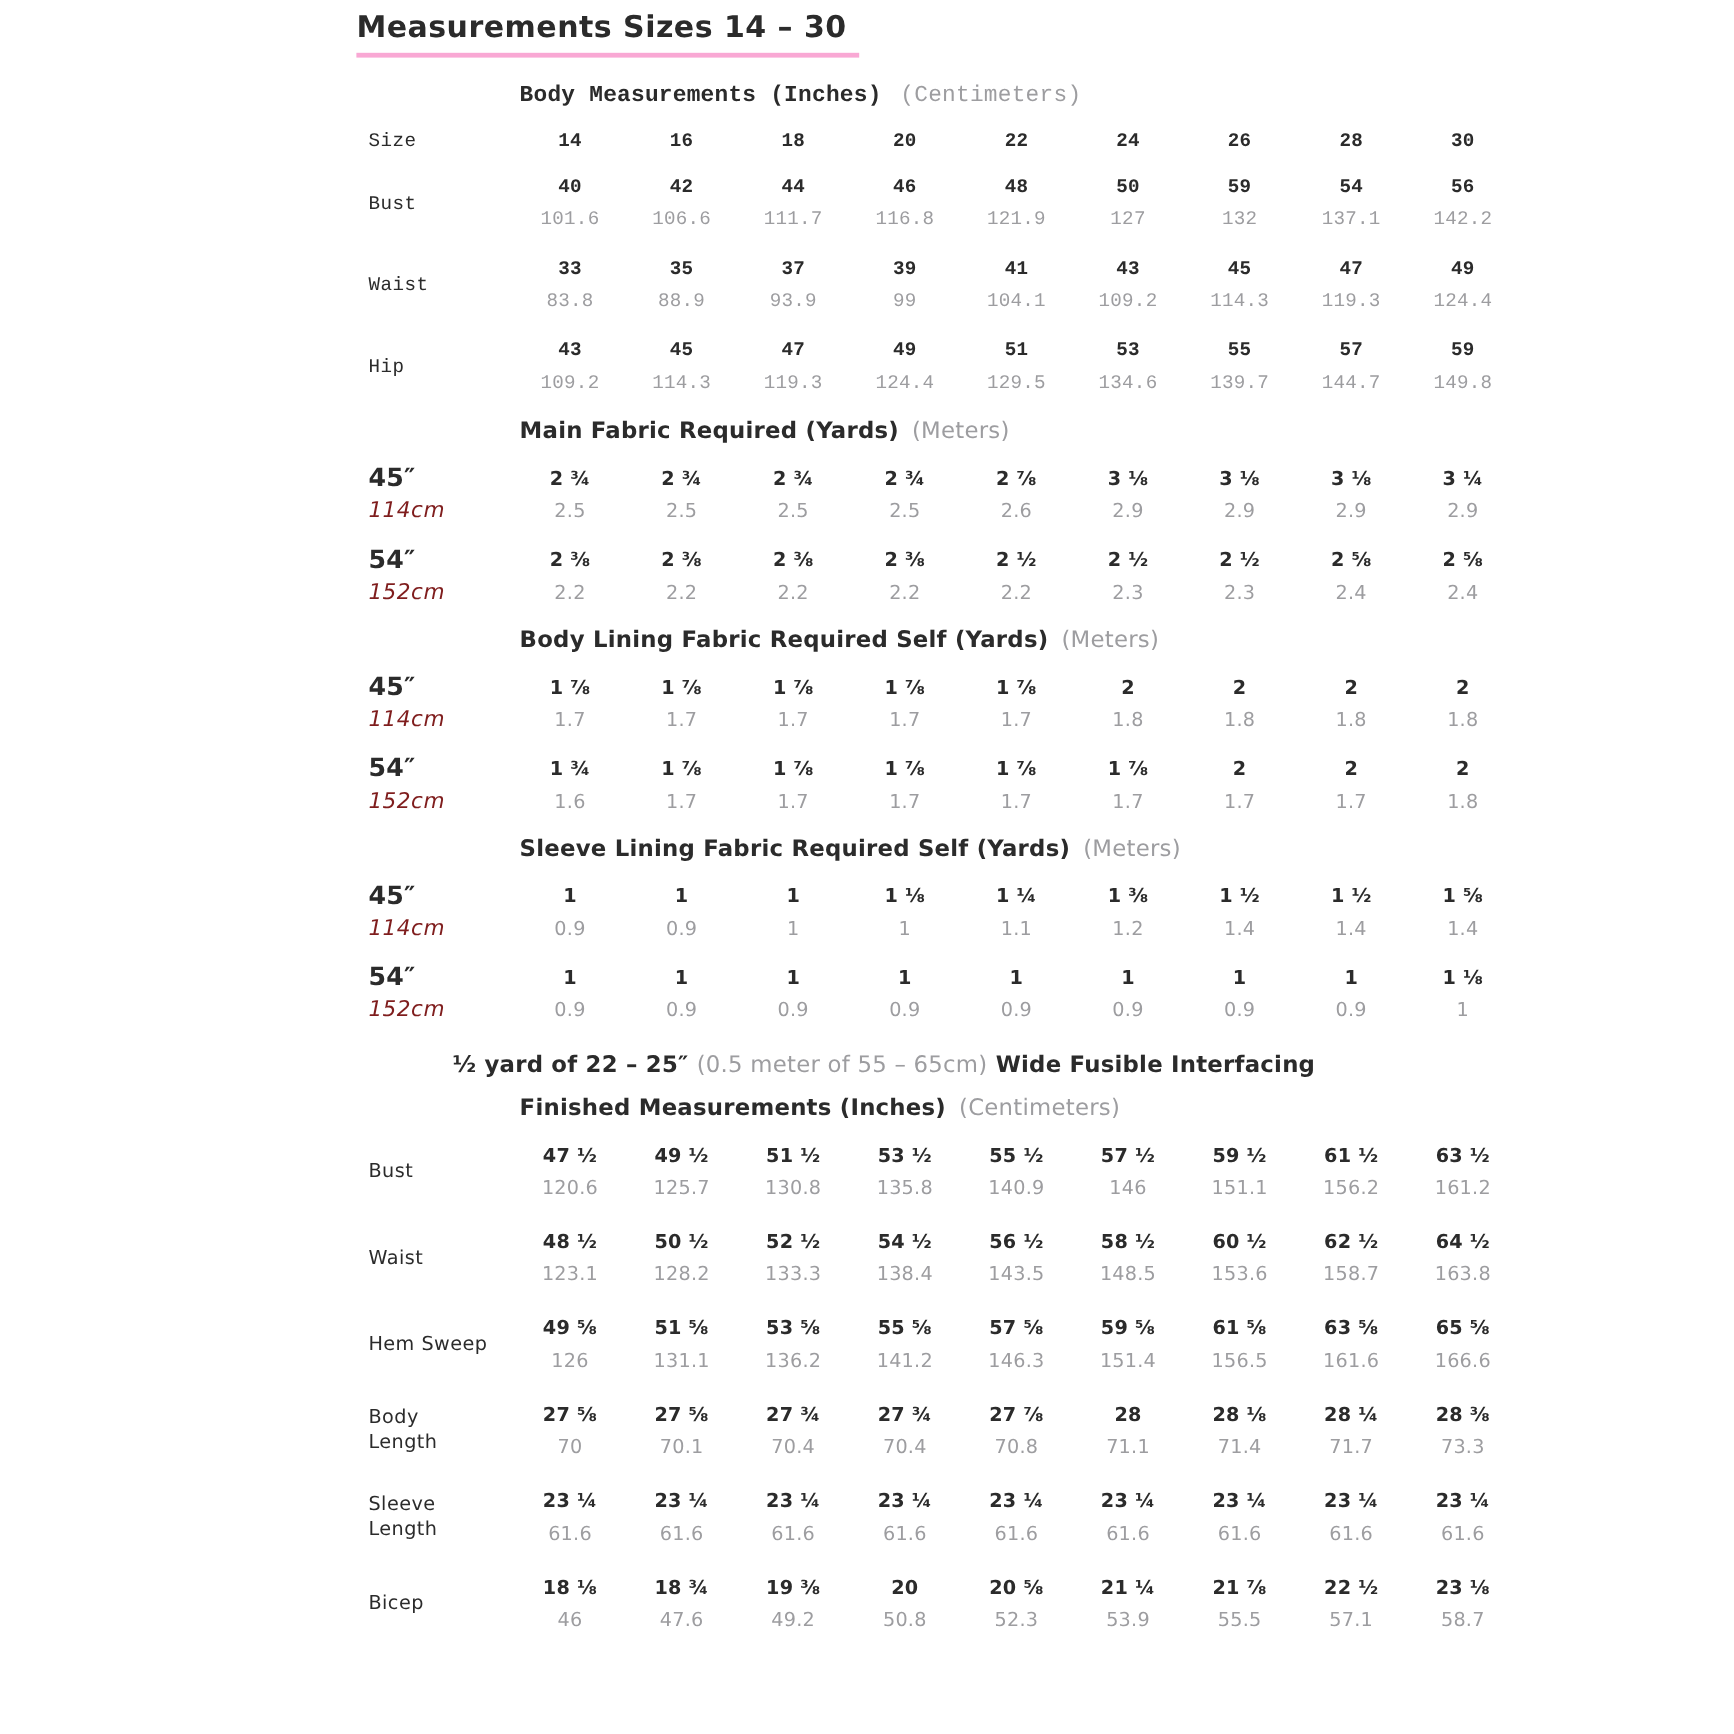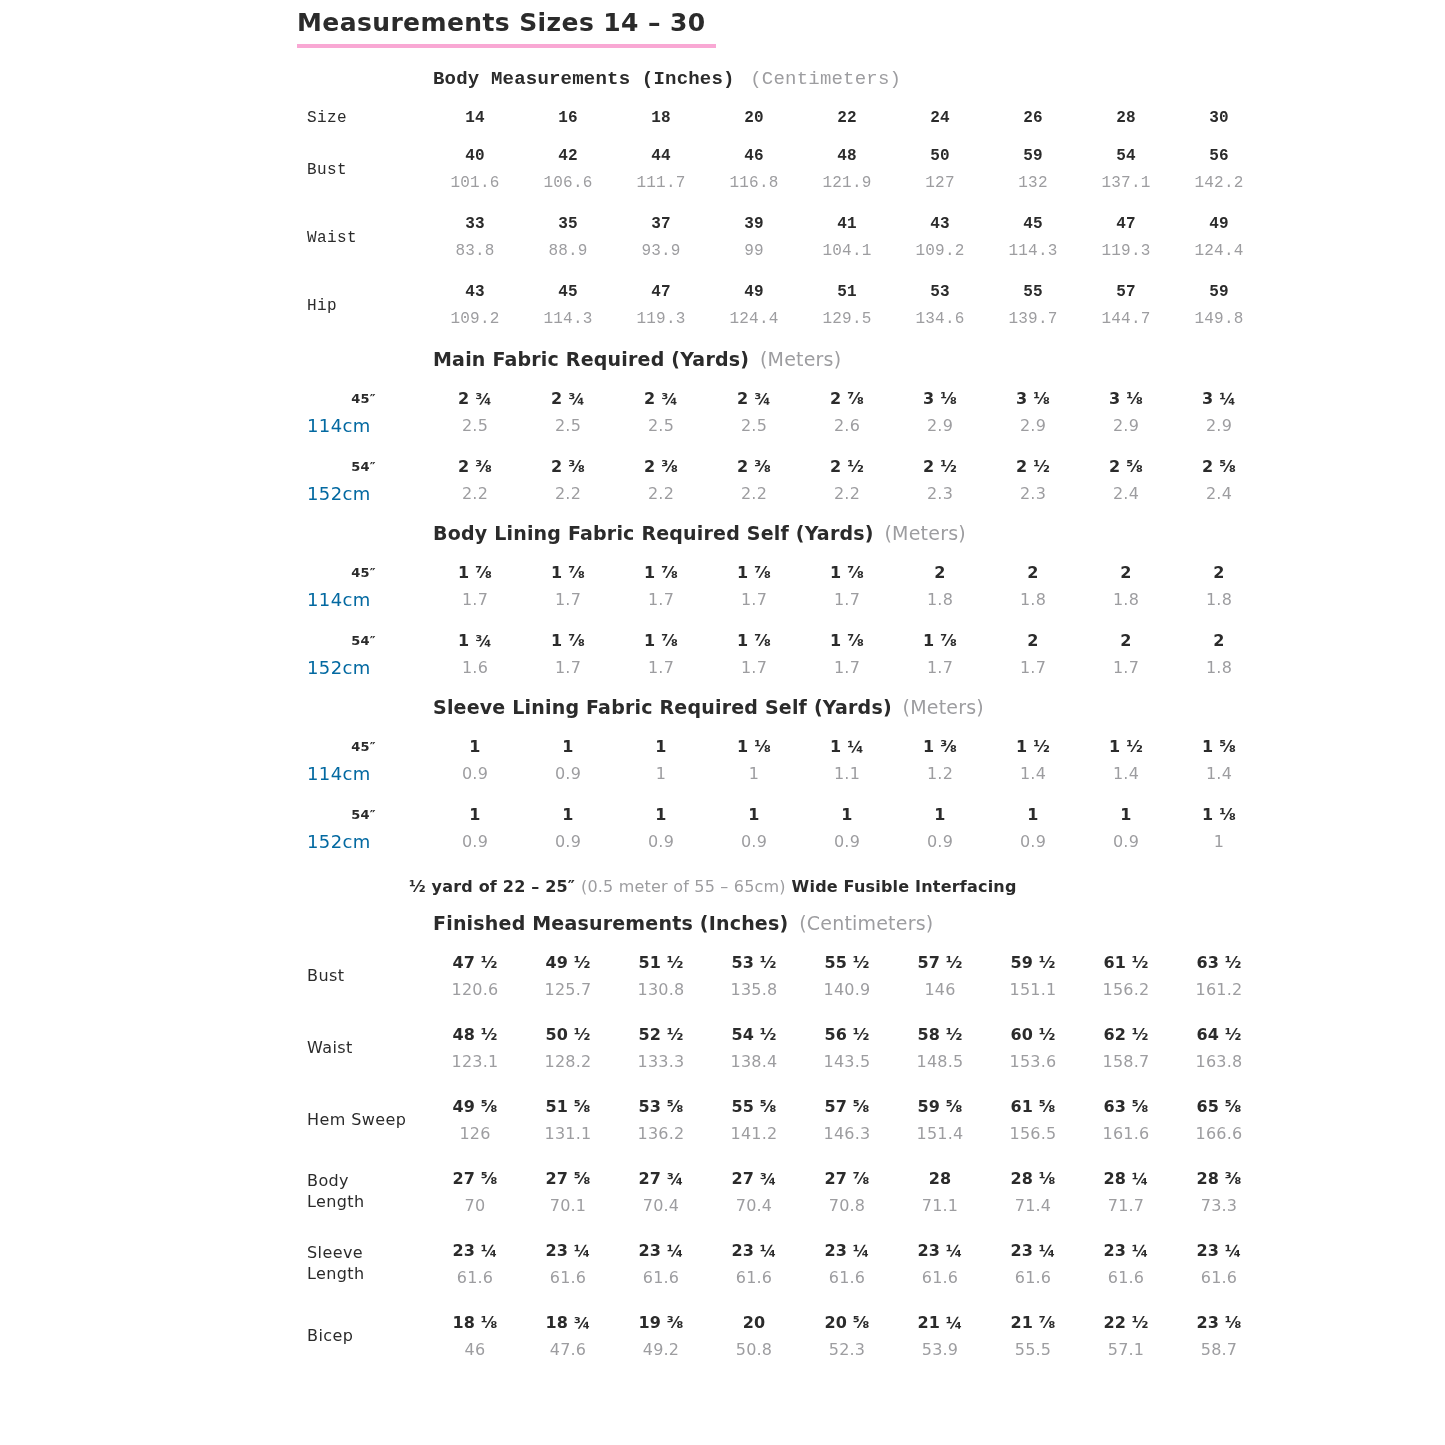--- a/index.html
+++ b/index.html
@@ -44,42 +44,42 @@
   }
   .trow-size { margin-bottom: 11px; }
   .trow-finished { margin-bottom: 18px; }
 
   .rlabel {
     padding-left: 12px;
     font-size: 16px; font-weight: 500; letter-spacing: 0.4px;
     line-height: 1.3;
     white-space: pre-line;
   }
-  .flabel-top { display: block; font-size: 13px; font-weight: 700; line-height: 27px; letter-spacing: 0.2px; text-align: center; }
-  .flabel-sub { display: block; font-size: 18px; font-weight: 400; color: #0369a1; line-height: 27px; letter-spacing: 0.4px; }
+  .flabel-top { display: block; font-size: 21px; font-weight: 700; line-height: 27px; letter-spacing: 0.2px; }
+  .flabel-sub { display: block; font-size: 18px; font-weight: 400; color: #7f1d1d; line-height: 27px; letter-spacing: 0.4px; font-style: italic; }
 
   .cell { text-align: center; }
   .v-in {
     display: block;
     font-size: 16px; font-weight: 700; letter-spacing: 0.2px;
     line-height: 27px;
     color: #2b2b2b;
     white-space: nowrap;
   }
   .v-cm {
     display: block;
     font-size: 16px; font-weight: 400; letter-spacing: 0.2px;
     line-height: 27px;
     color: #9d9da0;
     white-space: nowrap;
   }
 
   .note {
-    margin: 20px 0 12px 114px;
-    font-size: 16px; font-weight: 700; letter-spacing: 0.2px;
+    margin: 20px 0 12px 82px;
+    font-size: 19px; font-weight: 700; letter-spacing: 0.2px;
     line-height: 24px;
     white-space: nowrap;
   }
   .note .gray { color: #9d9da0; font-weight: 400; }
 </style>
 </head>
 <body>
 
 <div class="content">
   <h1 class="page-title">Measurements Sizes 14 – 30</h1>

